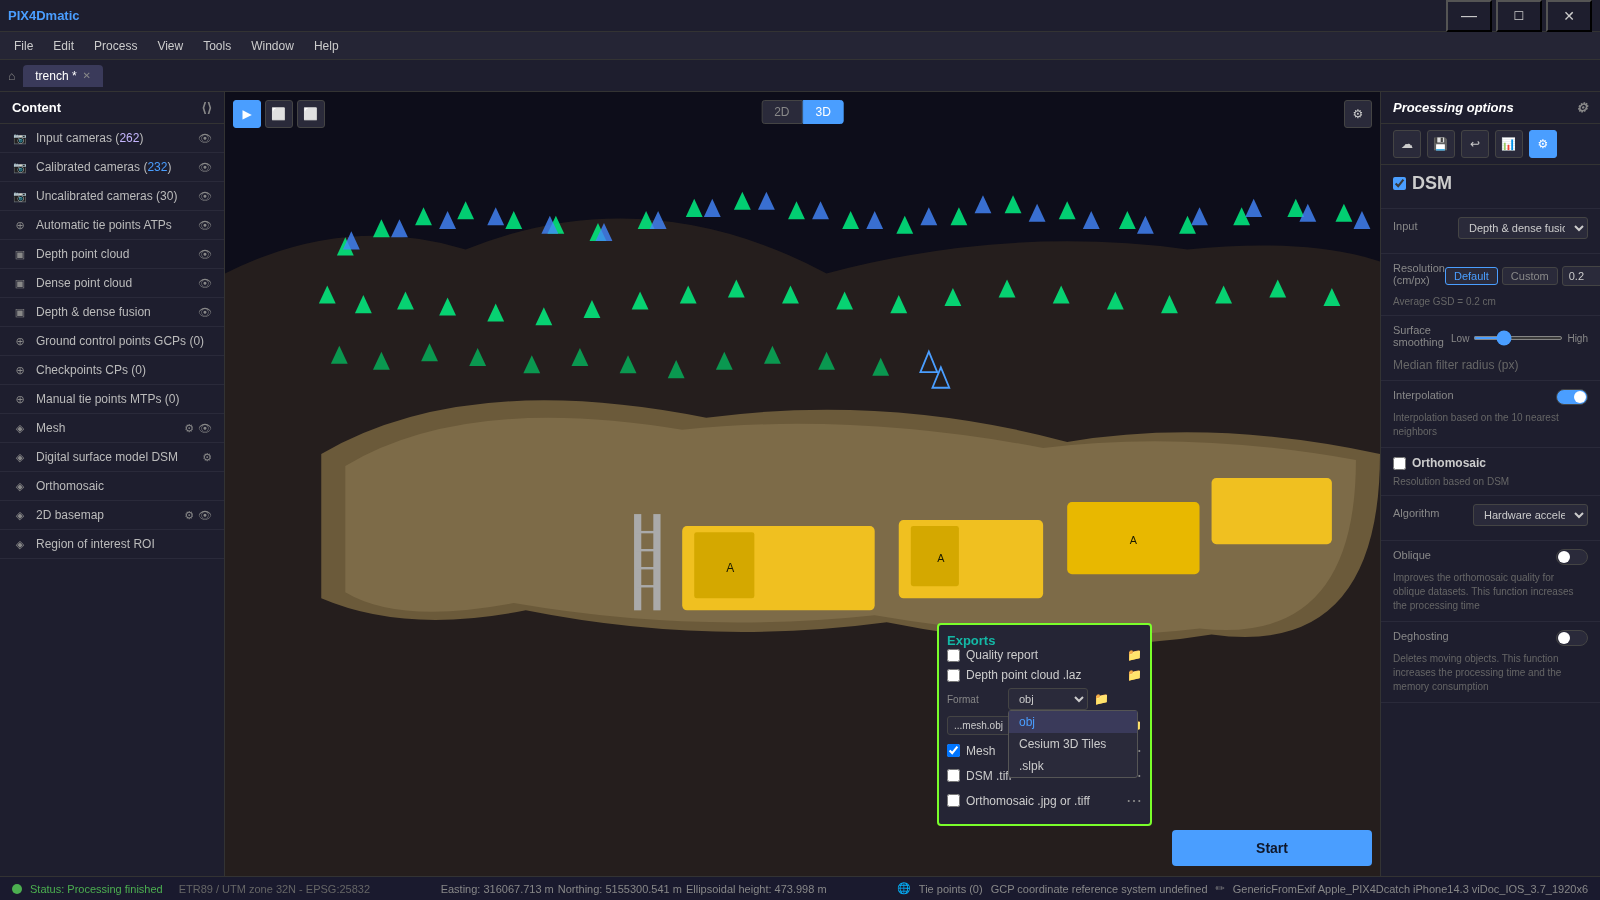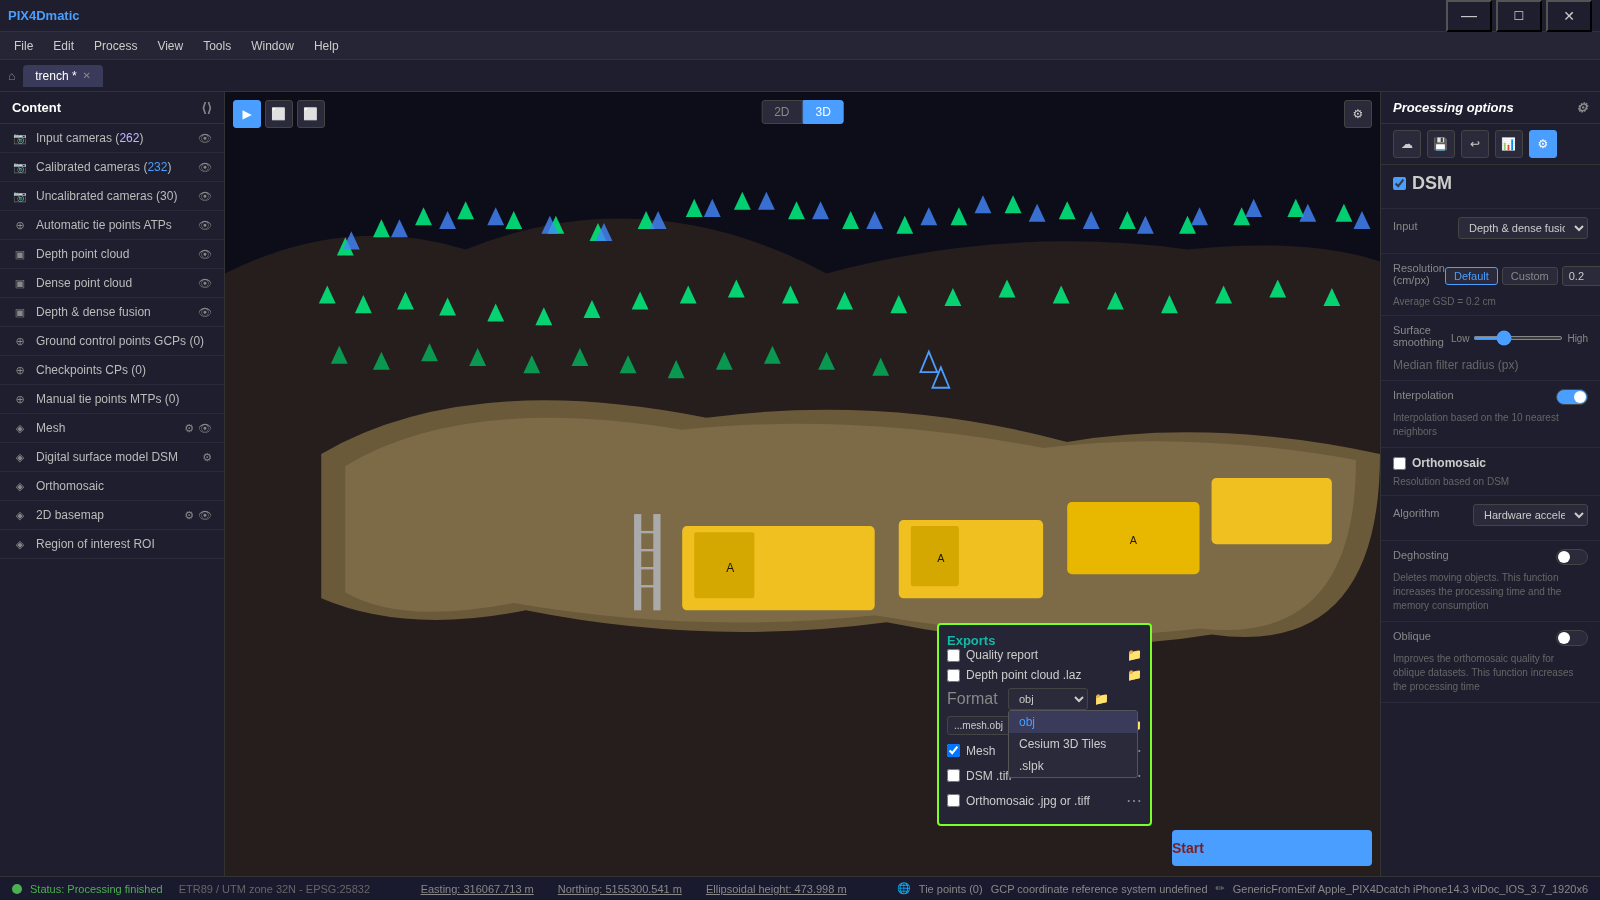--- a/index.html
+++ b/index.html
@@ -72,41 +72,41 @@
     .dropdown-select { background: #2a2a3a; border: 1px solid #444; color: #ccc; padding: 3px 6px; font-size: 11px; border-radius: 3px; width: 130px; }
     .panel-desc { font-size: 10px; color: #666; margin-top: 4px; line-height: 1.4; }
     
     
     #exports-panel { position: absolute; bottom: 60px; right: 8px; width: 215px; background: #252535; border: 2px solid #7aff2a; border-radius: 4px; z-index: 20; padding: 8px; }
     #exports-panel-header { font-size: 13px; color: #14b8a6; font-weight: 600; margin-bottom: 0; }
     .export-row { display: flex; align-items: center; justify-content: space-between; margin-bottom: 6px; }
     .export-row-left { display: flex; align-items: center; gap: 6px; }
     .export-folder-icon { color: #888; font-size: 12px; cursor: pointer; }
     .format-row { display: flex; align-items: center; gap: 6px; margin-bottom: 6px; }
-    .format-label { font-size: 16px; color: #888; width: 55px; }
+    .format-label { font-size: 10px; color: #888; width: 55px; }
     .format-select { background: #2a2a3a; border: 1px solid #444; color: #ccc; padding: 3px 6px; font-size: 11px; border-radius: 3px; width: 80px; cursor: pointer; }
     .dest-row { display: flex; align-items: center; gap: 4px; margin-bottom: 6px; }
     .dest-input { background: #2a2a3a; border: 1px solid #444; color: #ccc; padding: 3px 6px; font-size: 10px; border-radius: 3px; flex: 1; }
     .more-btn { color: #888; cursor: pointer; font-size: 16px; }
     
     
     #format-dropdown { position: absolute; background: #2a2a3a; border: 1px solid #555; border-radius: 3px; z-index: 30; width: 130px; }
     .dropdown-option { padding: 4px 10px; font-size: 12px; color: #ccc; cursor: pointer; }
     .dropdown-option:hover, .dropdown-option.selected { background: #3a3a5a; }
     .dropdown-option.selected { color: #4a9eff; }
     
     
-    #start-btn { position: absolute; bottom: 10px; right: 8px; width: 200px; background: #4a9eff; color: #7f1d1d; border: none; padding: 10px 0; font-size: 14px; font-weight: 600; border-radius: 4px; cursor: pointer; z-index: 25; text-align: left; }
+    #start-btn { position: absolute; bottom: 10px; right: 8px; width: 200px; background: #4a9eff; color: #0f172a; border: none; padding: 10px 0; font-size: 14px; font-weight: 600; border-radius: 4px; cursor: pointer; z-index: 25; text-align: center; }
     
     
     #statusbar { display: flex; align-items: center; justify-content: space-between; background: #1a1a2e; height: 24px; padding: 0 12px; border-top: 1px solid #333; font-size: 11px; color: #888; position: absolute; bottom: 0; left: 0; right: 0; }
     #statusbar-left { display: flex; align-items: center; gap: 8px; }
     .status-dot { width: 10px; height: 10px; border-radius: 50%; background: #4caf50; display: inline-block; }
     .status-text { color: #4caf50; }
-    #statusbar-center { display: flex; align-items: flex-end; gap: 24px; text-decoration: underline; }
+    #statusbar-center { display: flex; align-items: flex-end; gap: 4px; }
     #statusbar-right { display: flex; align-items: center; gap: 8px; }
     
     
     #right-panel-tools { display: flex; gap: 6px; padding: 6px 12px; border-bottom: 1px solid #333; }
     .rp-tool { width: 28px; height: 28px; background: #2a2a3a; border: 1px solid #444; border-radius: 3px; display: flex; align-items: center; justify-content: center; color: #ccc; cursor: pointer; font-size: 12px; }
     .rp-tool.active { background: #4a9eff; border-color: #4a9eff; color: #fff; }
     
     
     #sidebar::-webkit-scrollbar, #right-panel::-webkit-scrollbar { width: 4px; }
     #sidebar::-webkit-scrollbar-track, #right-panel::-webkit-scrollbar-track { background: #1a1a2e; }
@@ -556,32 +556,32 @@
         <span class="panel-label">Algorithm</span>
         <select class="dropdown-select" style="font-size:11px;width:115px;">
           <option>Hardware accelerated</option>
           <option>CPU</option>
         </select>
       </div>
     </div>
 
     <div class="panel-section">
       <div class="panel-row">
+        <span class="panel-label">Oblique</span>
+        <div class="toggle"></div>
+      </div>
+      <div class="panel-desc">Improves the orthomosaic quality for oblique datasets. This function increases the processing time</div>
+    </div>
+
+    <div class="panel-section">
+      <div class="panel-row">
         <span class="panel-label">Deghosting</span>
         <div class="toggle"></div>
       </div>
       <div class="panel-desc">Deletes moving objects. This function increases the processing time and the memory consumption</div>
-    </div>
-
-    <div class="panel-section">
-      <div class="panel-row">
-        <span class="panel-label">Oblique</span>
-        <div class="toggle"></div>
-      </div>
-      <div class="panel-desc">Improves the orthomosaic quality for oblique datasets. This function increases the processing time</div>
     </div>
   </div>
 
 </div>
 
 <div id="statusbar">
   <div id="statusbar-left">
     <span class="status-dot"></span>
     <span class="status-text">Status: Processing finished</span>
     <span style="color:#666;margin-left:8px;">ETR89 / UTM zone 32N - EPSG:25832</span>

